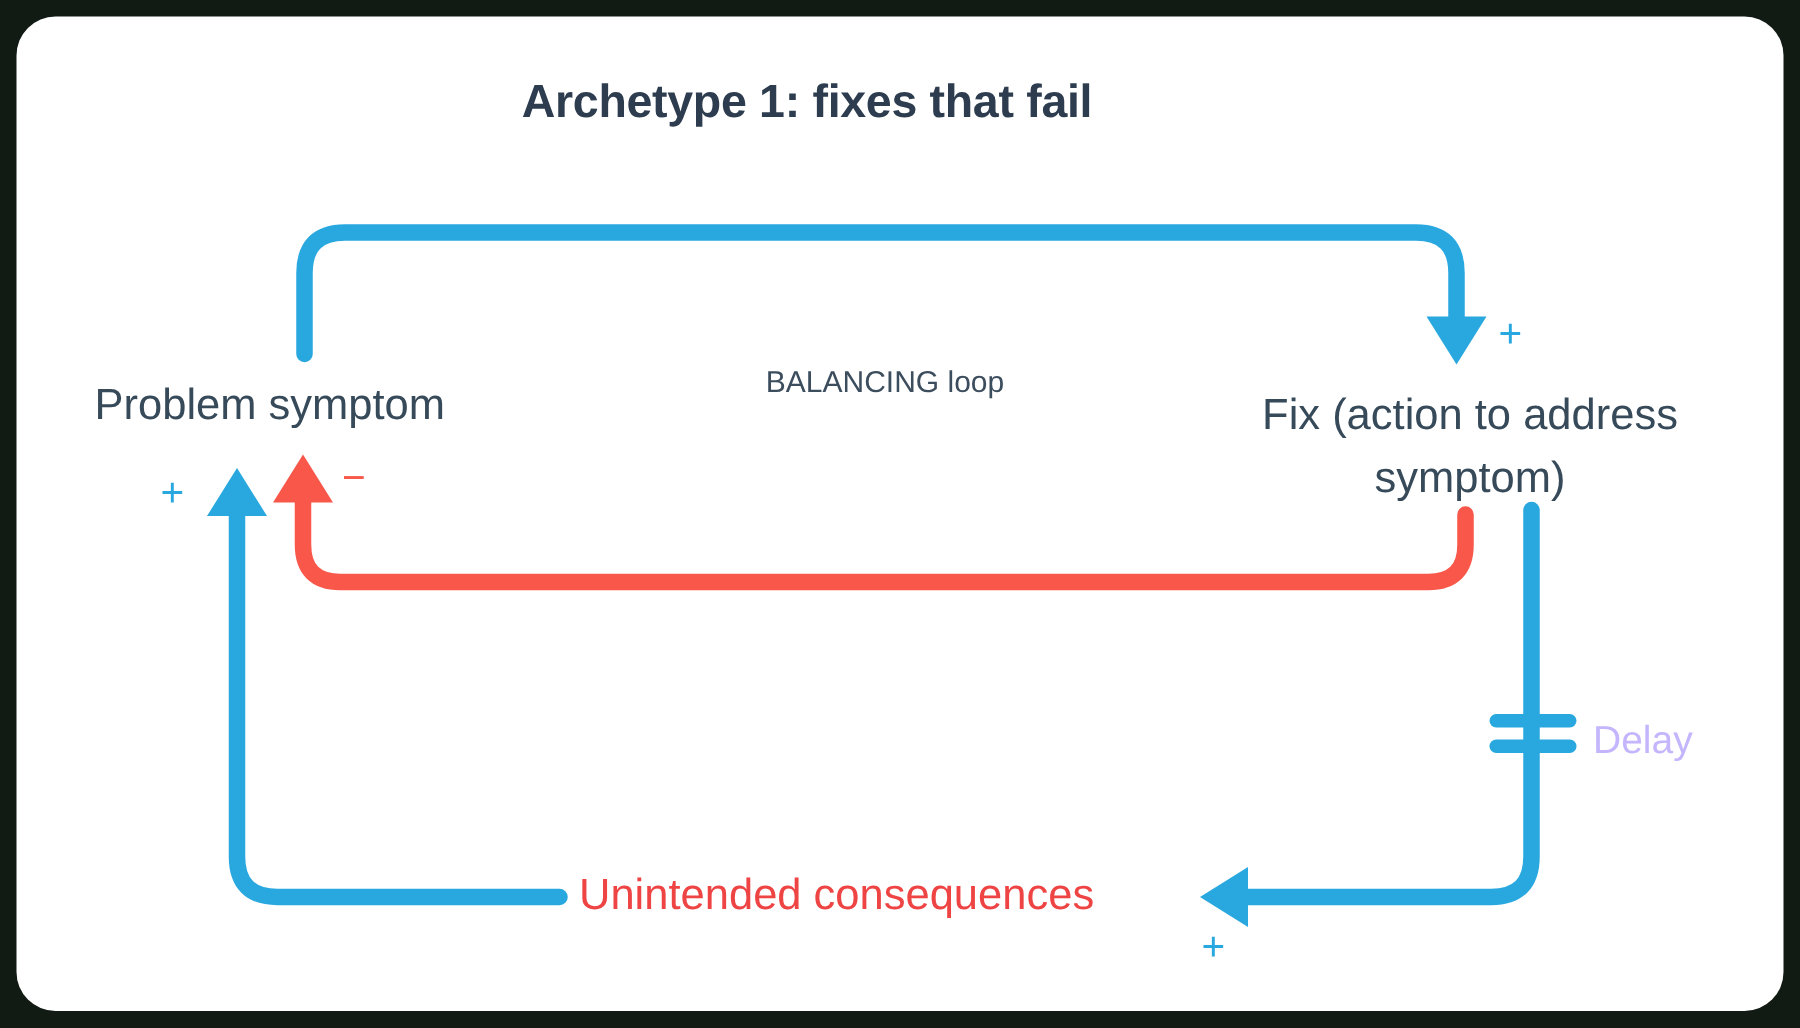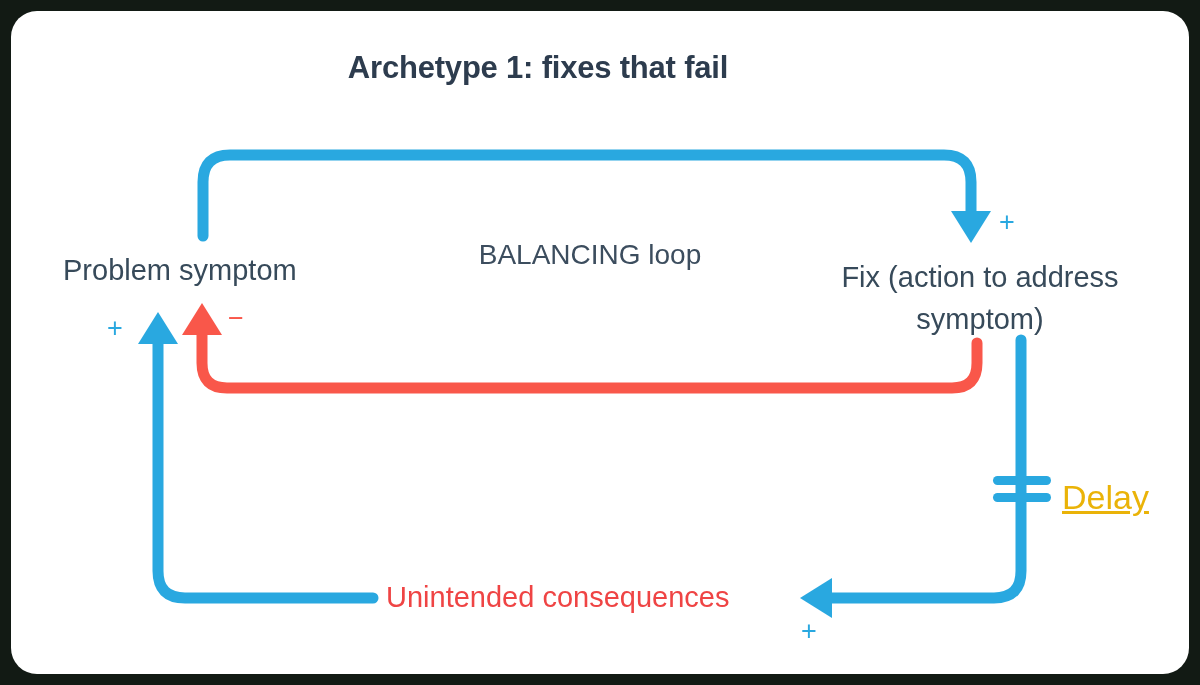--- a/index.html
+++ b/index.html
@@ -67,41 +67,40 @@
     left: 386px;
     top: 581px;
     font-size: 29px;
     color: #ef4444;
   }
   #loop-balancing {
     left: 440px;
     top: 232px;
     width: 300px;
     text-align: center;
-    font-size: 28px;
+    font-size: 20px;
     line-height: 46px;
     color: #3c4d5e;
     white-space: normal;
   }
   #loop-reinforcing {
     left: 440px;
     top: 452px;
     width: 300px;
     text-align: center;
     font-size: 28px;
     line-height: 46px;
     color: #3c4d5e;
     white-space: normal;
   }
   #delay-label {
     left: 1062px;
     top: 478px;
-    font-size: 34px;
-    color: #eab308;
-    text-decoration: underline;
+    font-size: 26px;
+    color: #c4b5fd;
   }
   .sign {
     position: absolute;
     font-size: 27px;
     font-weight: 500;
     line-height: 1;
   }
   .sign.plus { color: #29a8e0; }
   .sign.minus { color: #f9574a; }
   #sign-problem-plus { left: 107px; top: 315px; }

